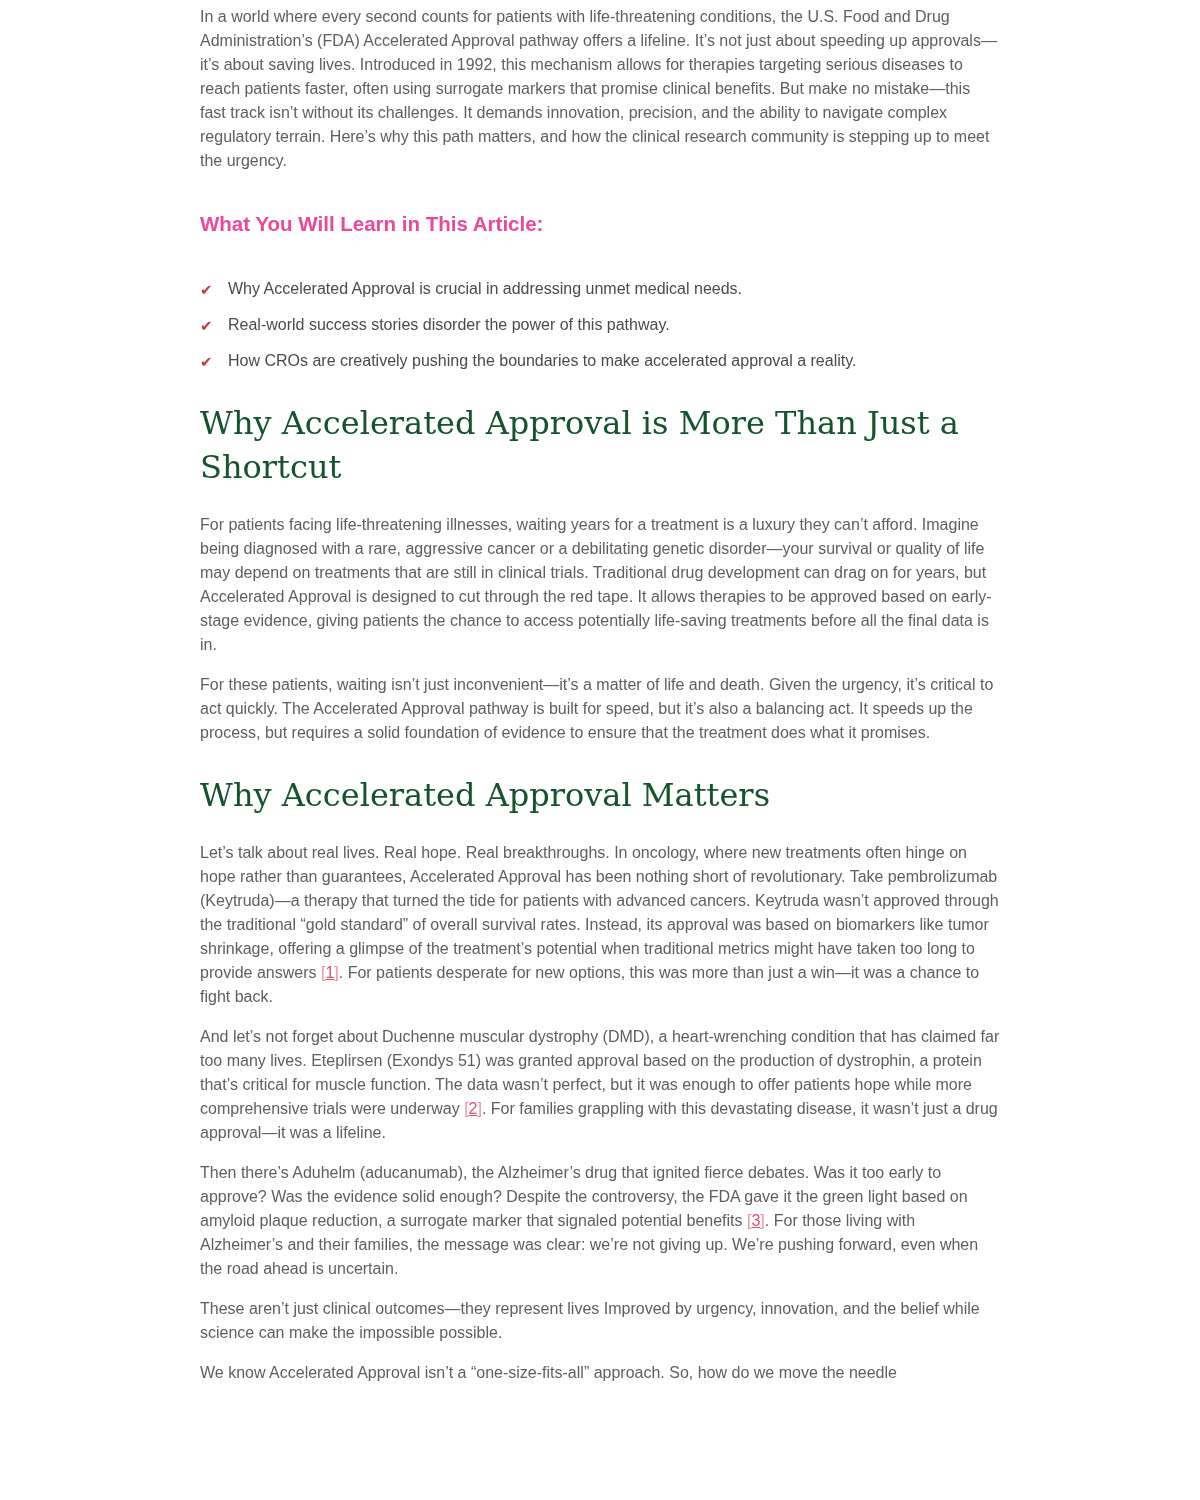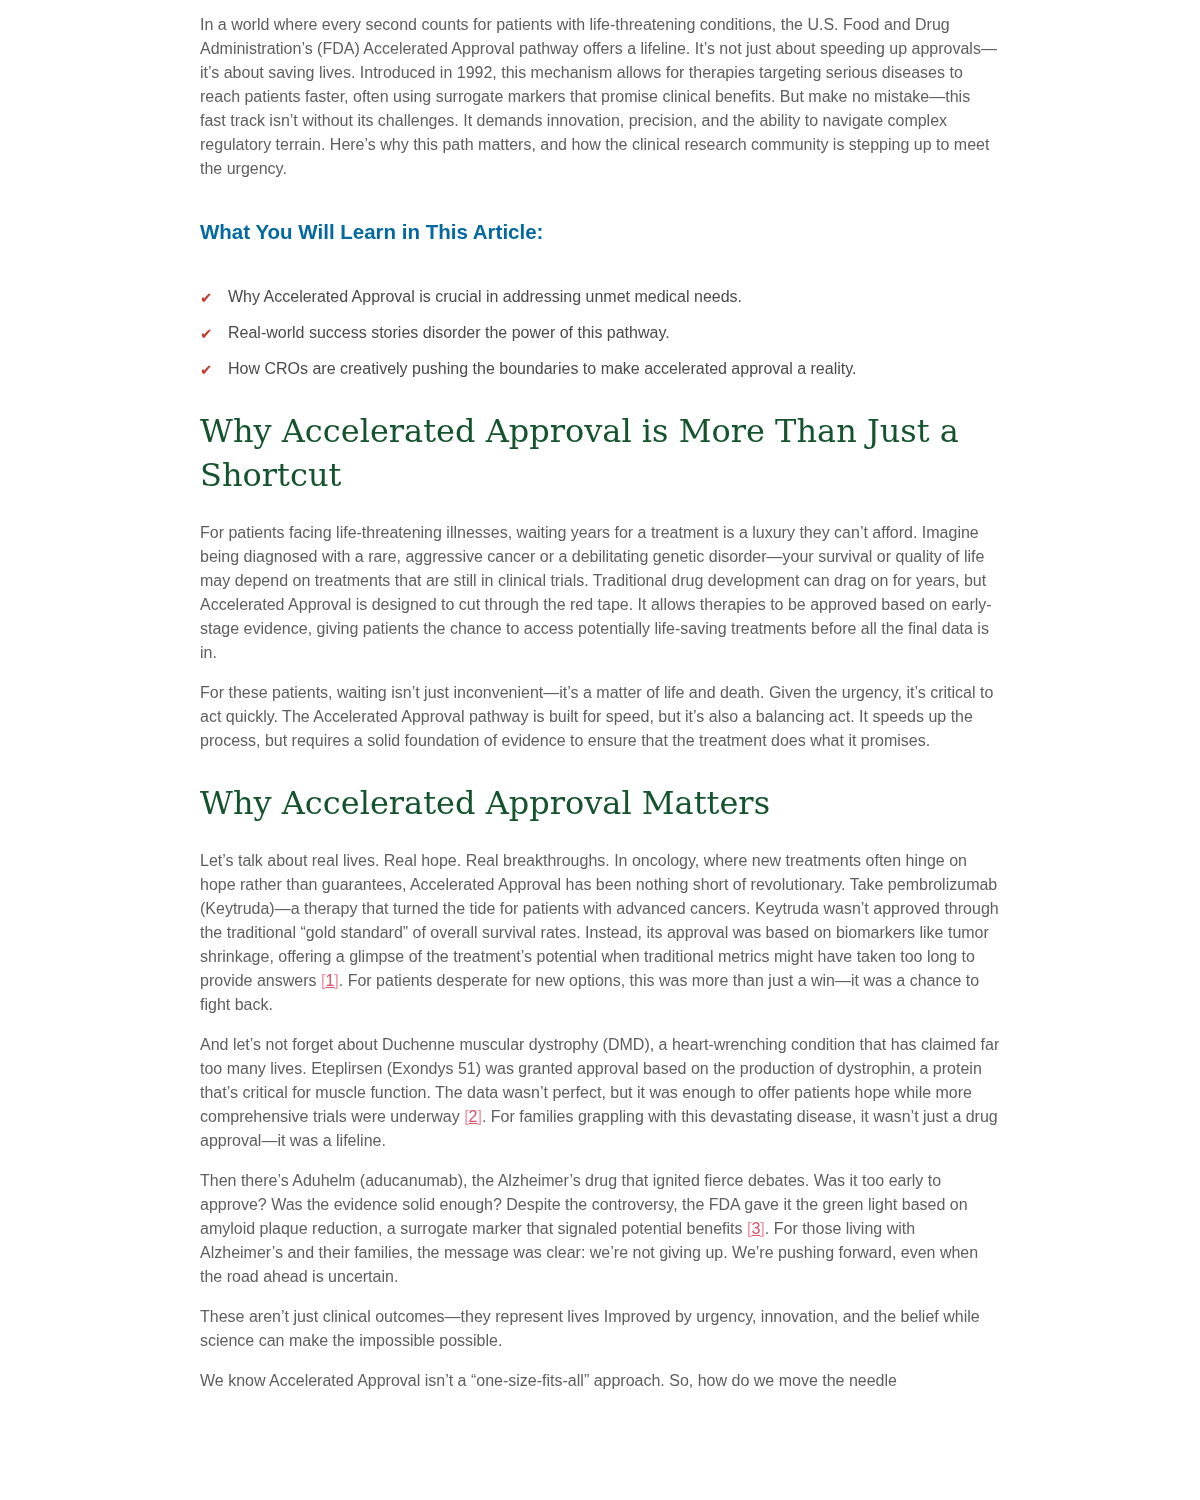--- a/index.html
+++ b/index.html
@@ -8,35 +8,35 @@
     background: #ffffff;
   }
   body {
     width: 1200px;
     height: 1500px;
     overflow: hidden;
     font-family: "Liberation Sans", "DejaVu Sans", sans-serif;
   }
   .content {
     width: 800px;
-    margin: 8px auto;
+    margin: 0 auto;
     padding-top: 5px;
   }
   p.para {
     font-size: 16px;
     line-height: 24px;
     color: #5e5e5e;
     margin: 0 0 16px 0;
   }
   h3.learn-heading {
     font-family: "Liberation Sans", "DejaVu Sans", sans-serif;
     font-size: 20.5px;
     line-height: 26px;
     font-weight: 600;
-    color: #0369a1;
+    color: #ec4899;
     margin: 38px 0 40px 0;
   }
   ul.learn-list {
     list-style: none;
     margin: 0;
     padding: 0;
   }
   ul.learn-list li {
     position: relative;
     padding-left: 28px;

